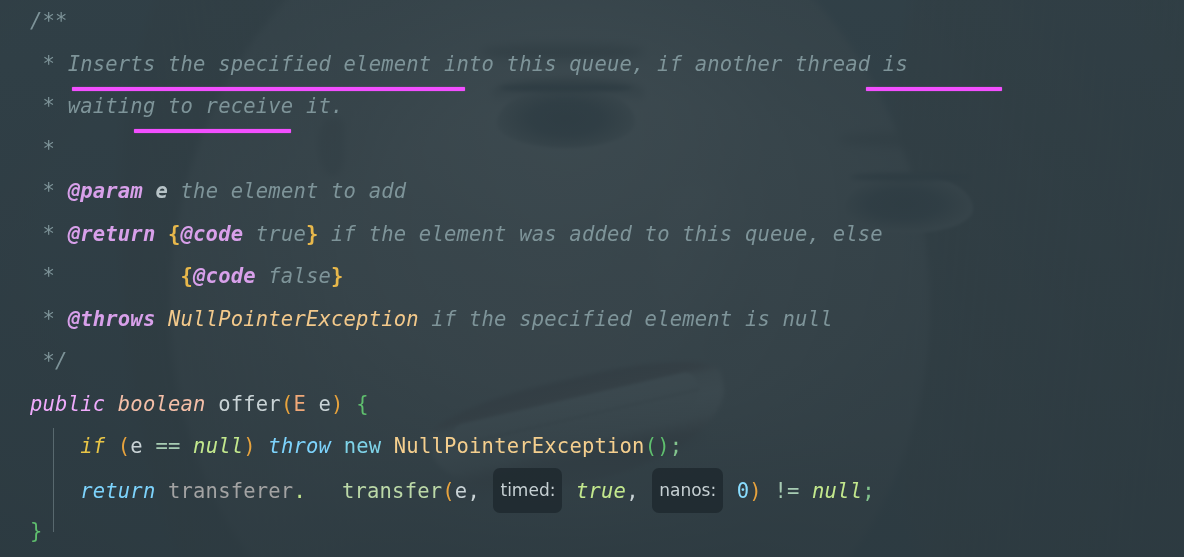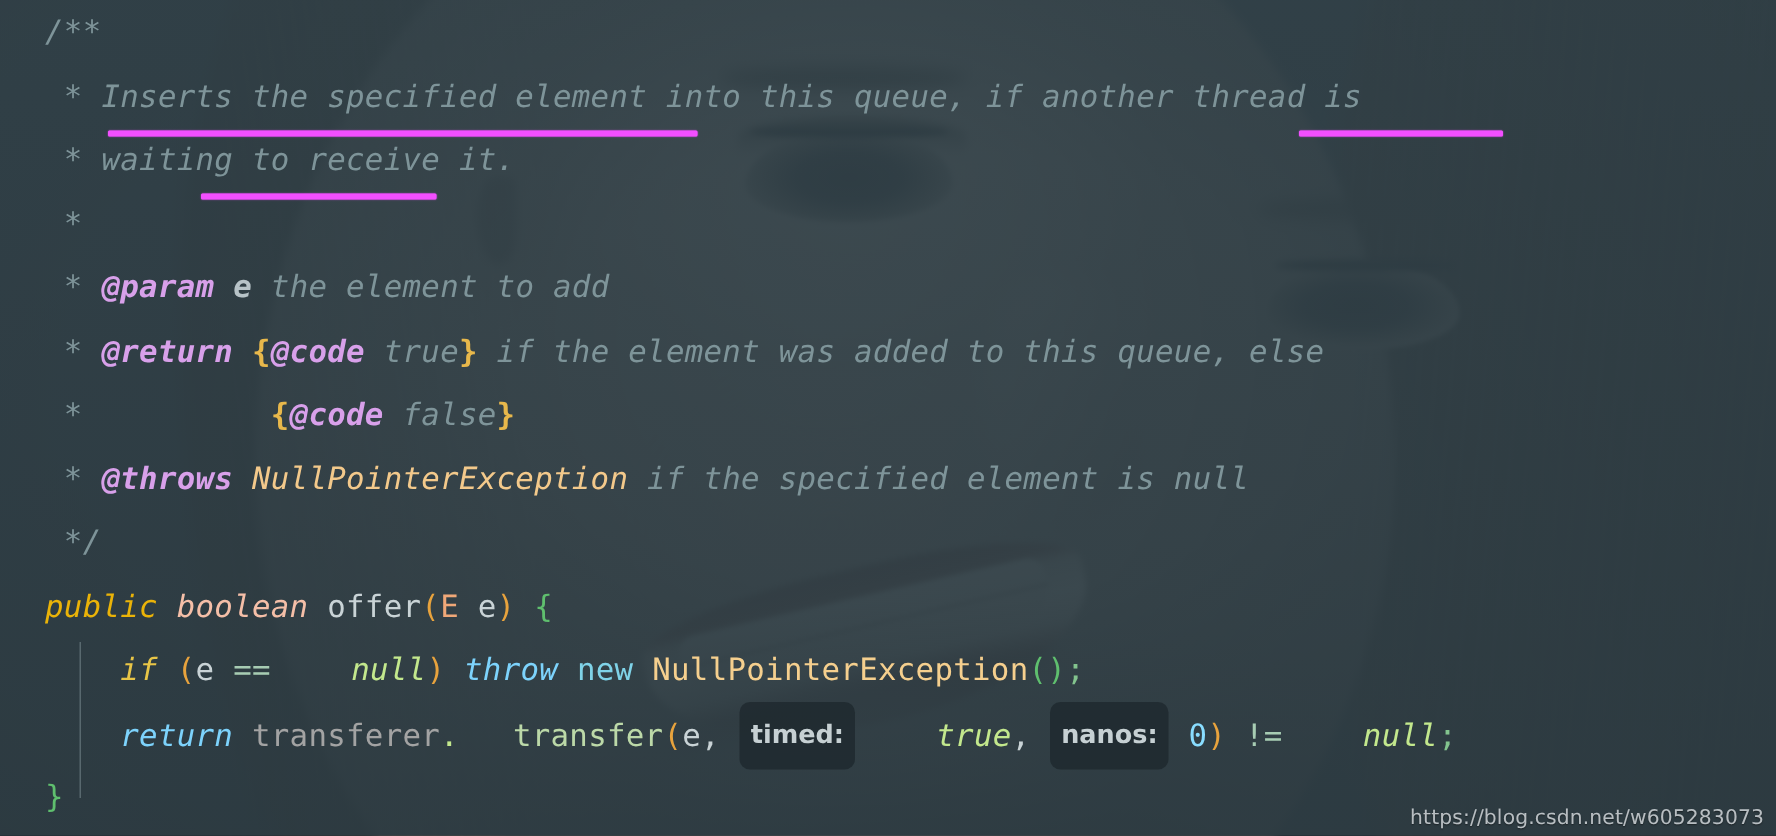--- a/index.html
+++ b/index.html
@@ -222,53 +222,52 @@
     background: rgba(160,180,185,0.38);
     z-index: 6;
   }
 
   
   .cmt        { color: #7e9499; font-style: italic; }
   .tag        { color: #d8a0ea; font-weight: bold; font-style: italic; margin-top: 45px; }
   .tagparam   { color: #b7c3c7; font-weight: bold; font-style: italic; }
   .brace      { color: #e8b84b; font-weight: bold; }
   .exc-cmt    { color: #f3c98b; font-style: italic; }
-  .kw-purple  { color: #eab308; font-style: italic; }
+  .kw-purple  { color: #f0abfc; font-style: italic; }
   .kw-salmon  { color: #f5bfa8; font-style: italic; }
   .kw-yellow  { color: #e8c547; font-style: italic; }
   .kw-orange  { color: #7dd3fc; font-style: italic; }
   .kw-cyan    { color: #7fd3e8; }
   .ident      { color: #c9d3d6; }
   .ident-blue { color: #a3a3a3; }
   .method     { color: #bcd9a8; margin-left: 36px; }
   .paren      { color: #e8a33d; }
   .paren-grn  { color: #5fbf6e; }
   .brace-grn  { color: #5fbf6e; }
   .type-org   { color: #f0a878; }
-  .lit-green  { color: #c3e88d; font-style: italic; margin-left: 41px; }
+  .lit-green  { color: #c3e88d; font-style: italic; }
   .lit-cyan   { color: #89ddff; }
   .op         { color: #a7ccb3; }
   .semi       { color: #83c48e; }
   .exc-code   { color: #f5cf8e; }
   .dot        { color: #c3e88d; }
 
   
   .hint {
     display: inline-block;
     background: rgba(28,38,43,0.72);
     color: #c6d0d3;
     border-radius: 7px;
     padding: 1px 7px 2px 7px;
     font-size: 17px;
     font-family: "DejaVu Sans", "Liberation Sans", sans-serif;
     font-style: normal;
     letter-spacing: 0;
     vertical-align: 2px;
     margin: 0 1px;
-    font-weight: bold;
   }
 
   
   .hl {
     position: absolute;
     z-index: 7;
     height: 4px;
     background: #f24fff;
     border-radius: 1px;
     box-shadow: 0 0 1px rgba(242,79,255,0.9);
@@ -325,15 +324,14 @@
   <div id="code"><div class="line"><span class="cmt">/**</span></div><div class="line"><span class="ws"> </span><span class="cmt">* </span><span class="cmt">Inserts the specified element into this queue, if another thread is</span></div><div class="line"><span class="ws"> </span><span class="cmt">* </span><span class="cmt">waiting to receive it.</span></div><div class="line"><span class="ws"> </span><span class="cmt">*</span></div><div class="line"><span class="ws"> </span><span class="cmt">* </span><span class="tag">@param</span><span class="tagparam"> e</span><span class="cmt"> the element to add</span></div><div class="line"><span class="ws"> </span><span class="cmt">* </span><span class="tag">@return</span><span class="cmt"> </span><span class="brace">{</span><span class="tag">@code</span><span class="cmt"> true</span><span class="brace">}</span><span class="cmt"> if the element was added to this queue, else</span></div><div class="line"><span class="ws"> </span><span class="cmt">*          </span><span class="brace">{</span><span class="tag">@code</span><span class="cmt"> false</span><span class="brace">}</span></div><div class="line"><span class="ws"> </span><span class="cmt">* </span><span class="tag">@throws</span><span class="exc-cmt"> NullPointerException</span><span class="cmt"> if the specified element is null</span></div><div class="line"><span class="ws"> </span><span class="cmt">*/</span></div><div class="line"><span class="kw-purple">public</span><span class="ident"> </span><span class="kw-salmon">boolean</span><span class="ident"> </span><span class="ident">offer</span><span class="paren">(</span><span class="type-org">E</span><span class="ident"> </span><span class="ident">e</span><span class="paren">)</span><span class="ident"> </span><span class="brace-grn">{</span></div><div class="line"><span class="ws">    </span><span class="kw-yellow">if</span><span class="ident"> </span><span class="paren">(</span><span class="ident">e</span><span class="ident"> </span><span class="op">==</span><span class="ident"> </span><span class="lit-green">null</span><span class="paren">)</span><span class="ident"> </span><span class="kw-orange">throw</span><span class="ident"> </span><span class="kw-cyan">new</span><span class="ident"> </span><span class="exc-code">NullPointerException</span><span class="paren-grn">()</span><span class="semi">;</span></div><div class="line"><span class="ws">    </span><span class="kw-orange">return</span><span class="ident"> </span><span class="ident-blue">transferer</span><span class="dot">.</span><span class="method">transfer</span><span class="paren">(</span><span class="ident">e</span><span class="ident">, </span><span class="hint">timed:</span><span class="ident"> </span><span class="lit-green">true</span><span class="ident">, </span><span class="hint">nanos:</span><span class="ident"> </span><span class="lit-cyan">0</span><span class="paren">)</span><span class="ident"> </span><span class="op">!=</span><span class="ident"> </span><span class="lit-green">null</span><span class="semi">;</span></div><div class="line"><span class="brace-grn">}</span></div></div>
 
   <div id="indent-guide"></div>
 
   <div id="highlight-layer">
       <div class="hl" style="left: 72px; top: 87px; width: 393px; background: rgb(242, 79, 255);"></div>
       <div class="hl" style="left: 866px; top: 87px; width: 136px; background: rgb(242, 79, 255);"></div>
       <div class="hl" style="left: 134px; top: 129px; width: 157px; background: rgb(242, 79, 255);"></div>
     </div>
 
-  <div id="watermark">https://blog.csdn.net/w605283073</div>
 
 </div>
 
 </body></html>

